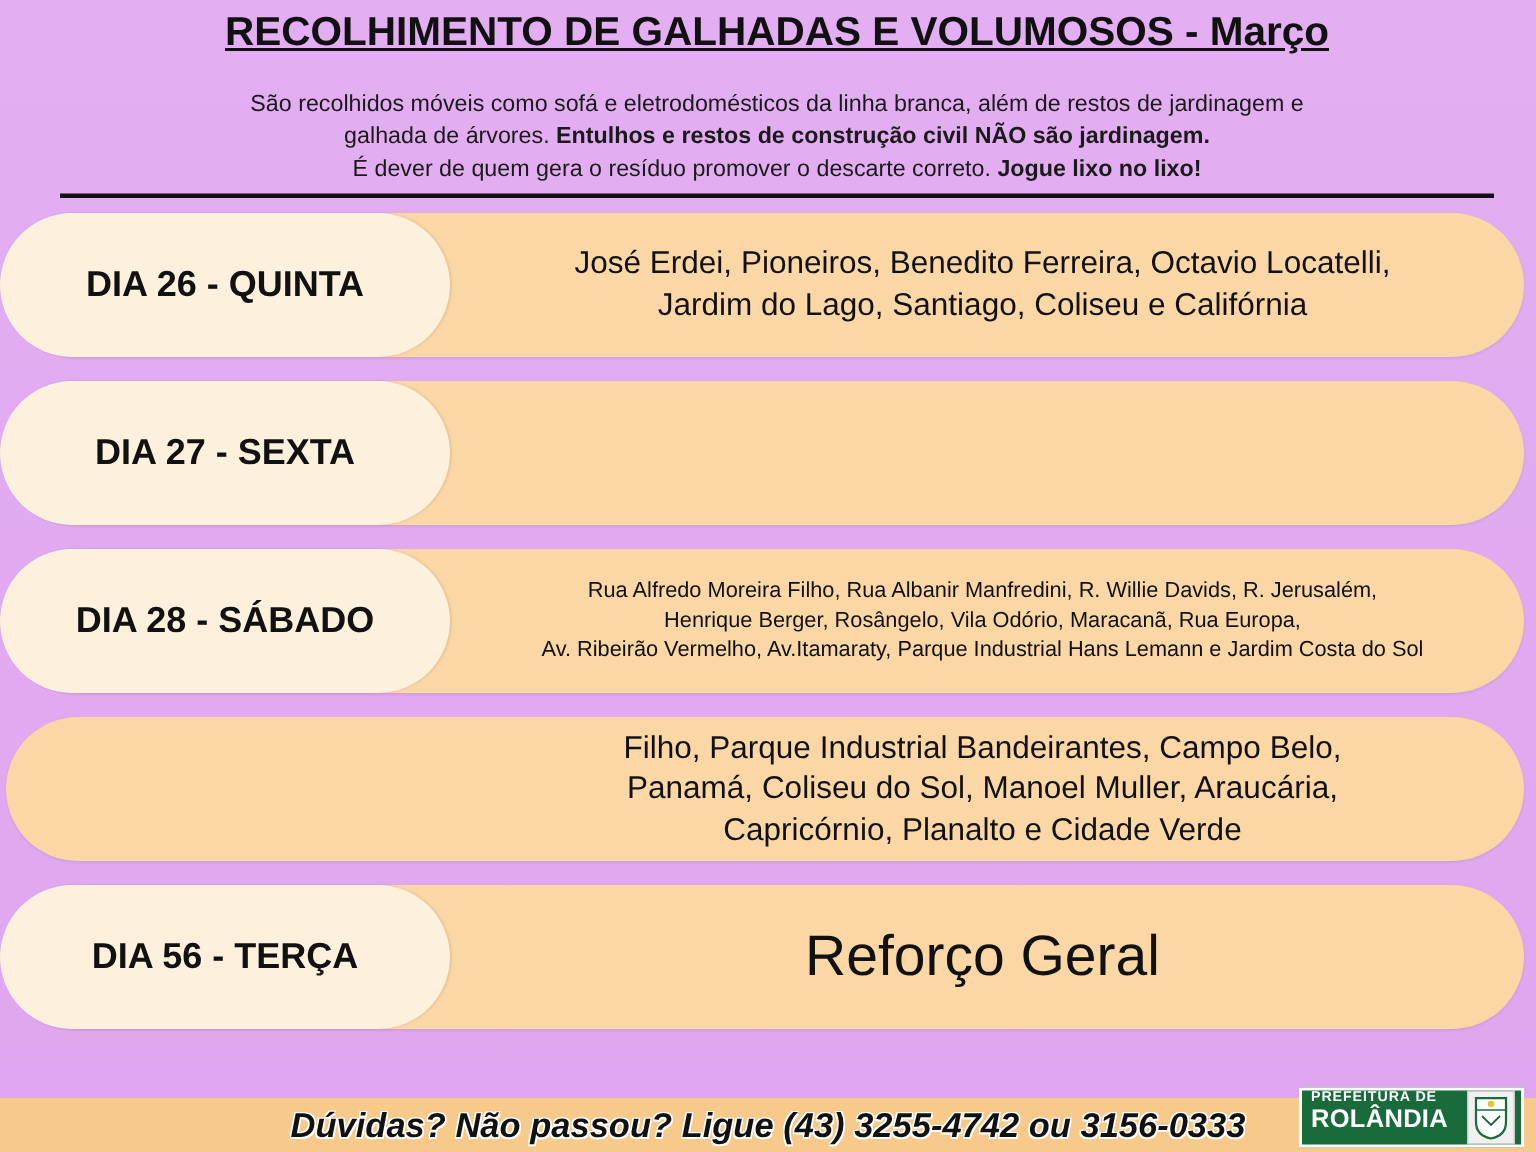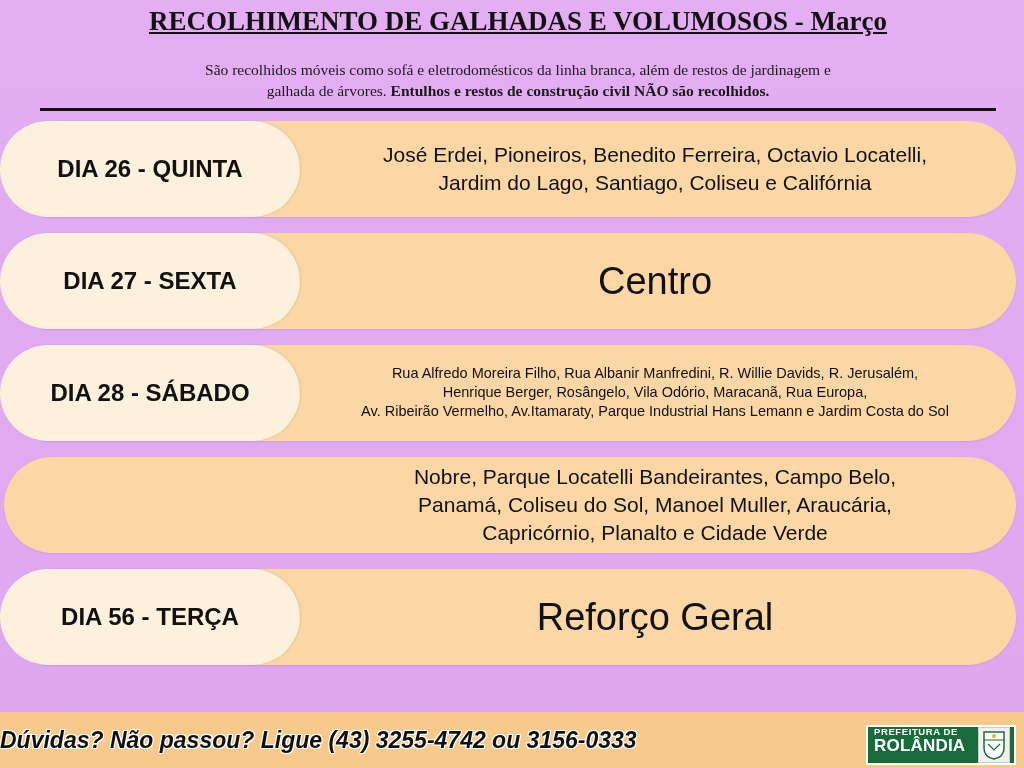--- a/index.html
+++ b/index.html
@@ -19,21 +19,20 @@
     width: 1024px;
     height: 768px;
     background: linear-gradient(180deg, #e3aef2 0%, #dfa6ef 100%);
     box-sizing: border-box;
   }
 
   
   .header {
     padding: 6px 20px 4px 32px;
     text-align: center;
-    font-family: Liberation Serif, serif;
   }
   .header-title {
     font-size: 27px;
     font-weight: bold;
     color: #111;
     text-decoration: underline;
     letter-spacing: 0px;
     line-height: 1.15;
     white-space: nowrap;
   }
@@ -111,24 +110,25 @@
   .size-lg { font-size: 21px; }
   .size-xl { font-size: 38px; }
   .size-sm { font-size: 14.5px; line-height: 1.5; }
 
   
   .footer {
     position: absolute;
     left: 0;
     bottom: 0;
     width: 1024px;
-    height: 56px;
+    height: 36px;
     background: #f7c98a;
     display: flex;
     align-items: center;
+    justify-content: center;
   }
   .footer-text {
     font-size: 23px;
     font-weight: bold;
     font-style: italic;
     color: #111;
     text-shadow: 1px 1px 0 #fff, -1px -1px 0 #fff, 1px -1px 0 #fff, -1px 1px 0 #fff;
     white-space: nowrap;
   }
   .logo {
@@ -172,21 +172,22 @@
 </style>
 </head>
 <body>
 
 <div class="poster">
 
   <div class="header">
     <div class="header-title">RECOLHIMENTO DE GALHADAS E VOLUMOSOS   - Março</div>
     <div class="header-sub">
       <div><span>São recolhidos móveis como sofá e eletrodomésticos da linha branca,  além de restos de jardinagem e</span></div>
-      <div><span>galhada de árvores. </span><span class="b">Entulhos e restos de construção civil NÃO são recolhidos.</span></div>
+      <div><span>galhada de árvores. </span><span class="b">Entulhos e restos de construção civil NÃO são jardinagem.</span></div>
+      <div><span>É dever de quem gera o resíduo promover o descarte correto. </span><span class="b">Jogue lixo no lixo!</span></div>
     </div>
     <div class="rule"></div>
   </div>
 
   <div class="rows">
 
     <div class="row">
       <div class="row-bar"></div>
       <div class="row-day">
         <span class="row-day-label">DIA 26 - QUINTA</span>
@@ -196,25 +197,20 @@
           <div>José Erdei, Pioneiros, Benedito Ferreira, Octavio Locatelli,</div>
           <div>Jardim do Lago, Santiago, Coliseu e Califórnia</div>
         </div>
       </div>
     </div>
 
     <div class="row">
       <div class="row-bar"></div>
       <div class="row-day">
         <span class="row-day-label">DIA 27 - SEXTA</span>
-      </div>
-      <div class="row-content">
-        <div class="txt size-xl">
-          <div>Centro</div>
-        </div>
       </div>
     </div>
 
     <div class="row">
       <div class="row-bar"></div>
       <div class="row-day">
         <span class="row-day-label">DIA 28 - SÁBADO</span>
       </div>
       <div class="row-content">
         <div class="txt size-sm">
@@ -222,21 +218,21 @@
           <div>Henrique Berger, Rosângelo, Vila Odório,  Maracanã, Rua Europa,</div>
           <div>Av. Ribeirão Vermelho, Av.Itamaraty, Parque Industrial Hans Lemann e Jardim Costa do Sol</div>
         </div>
       </div>
     </div>
 
     <div class="row">
       <div class="row-bar"></div>
       <div class="row-content">
         <div class="txt size-lg">
-          <div>Nobre, Parque Locatelli Bandeirantes, Campo Belo,</div>
+          <div>Filho, Parque Industrial Bandeirantes, Campo Belo,</div>
           <div>Panamá, Coliseu do Sol, Manoel Muller, Araucária,</div>
           <div>Capricórnio, Planalto e Cidade Verde</div>
         </div>
       </div>
     </div>
 
     <div class="row">
       <div class="row-bar"></div>
       <div class="row-day">
         <span class="row-day-label">DIA 56 - TERÇA</span>

